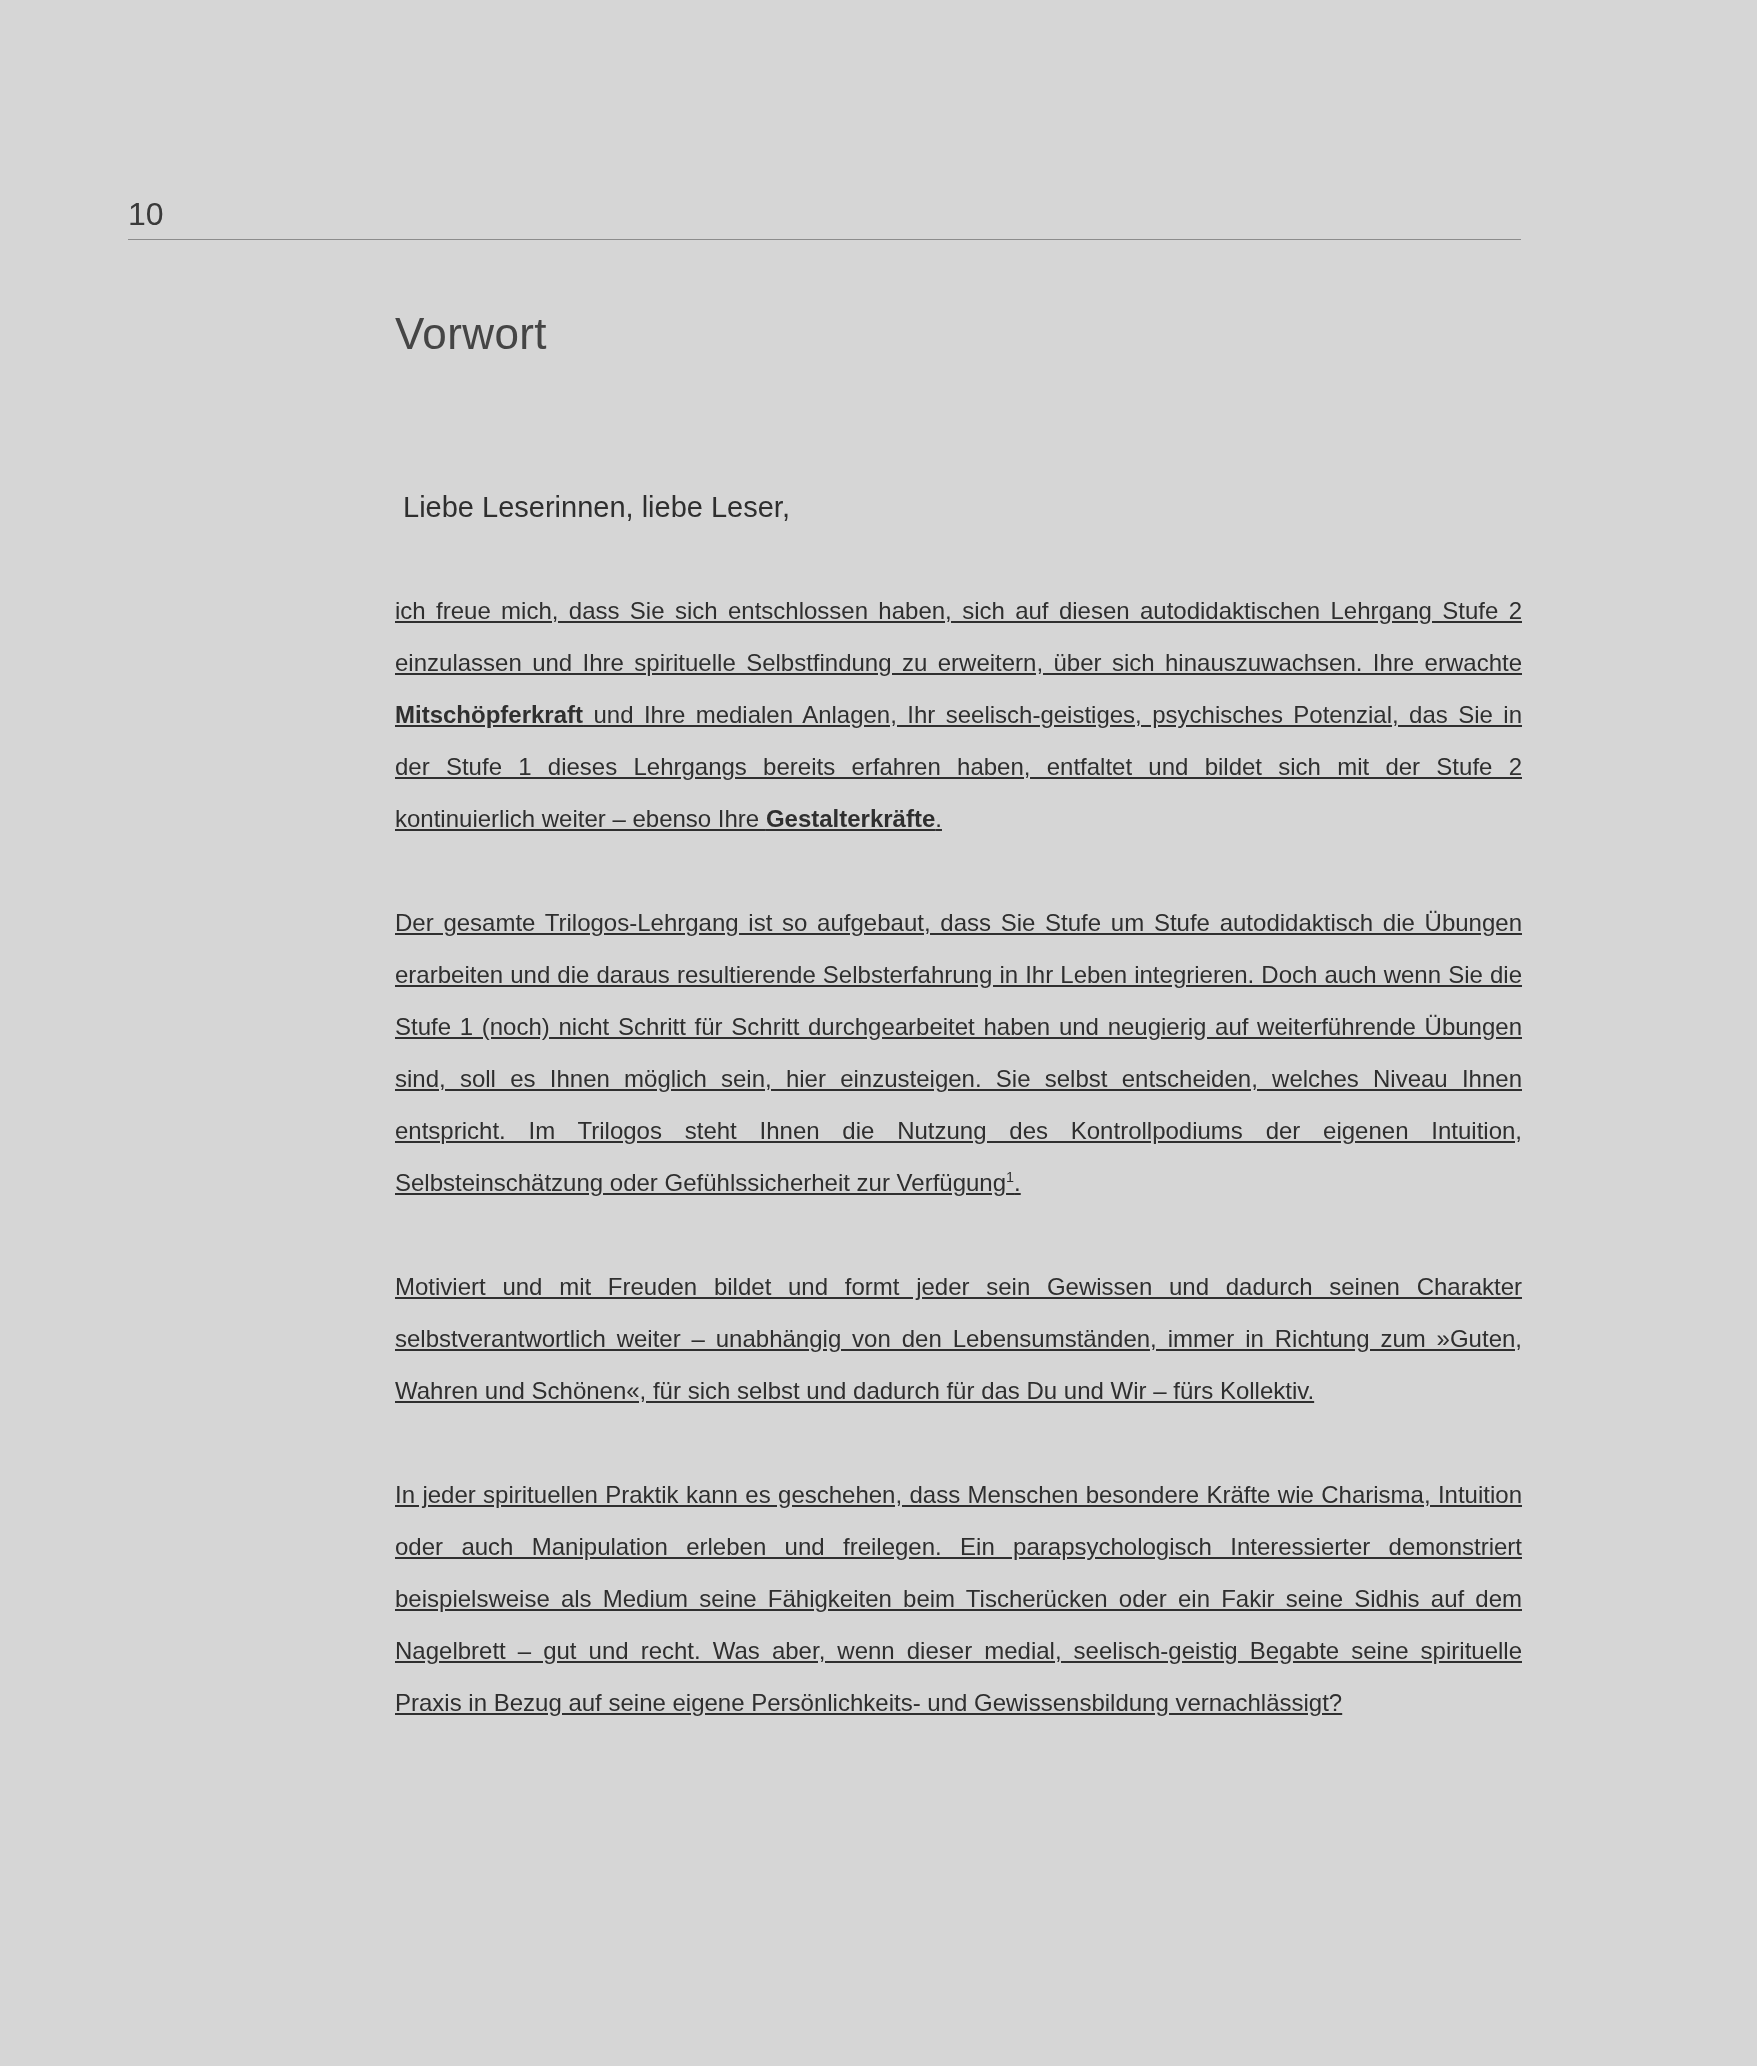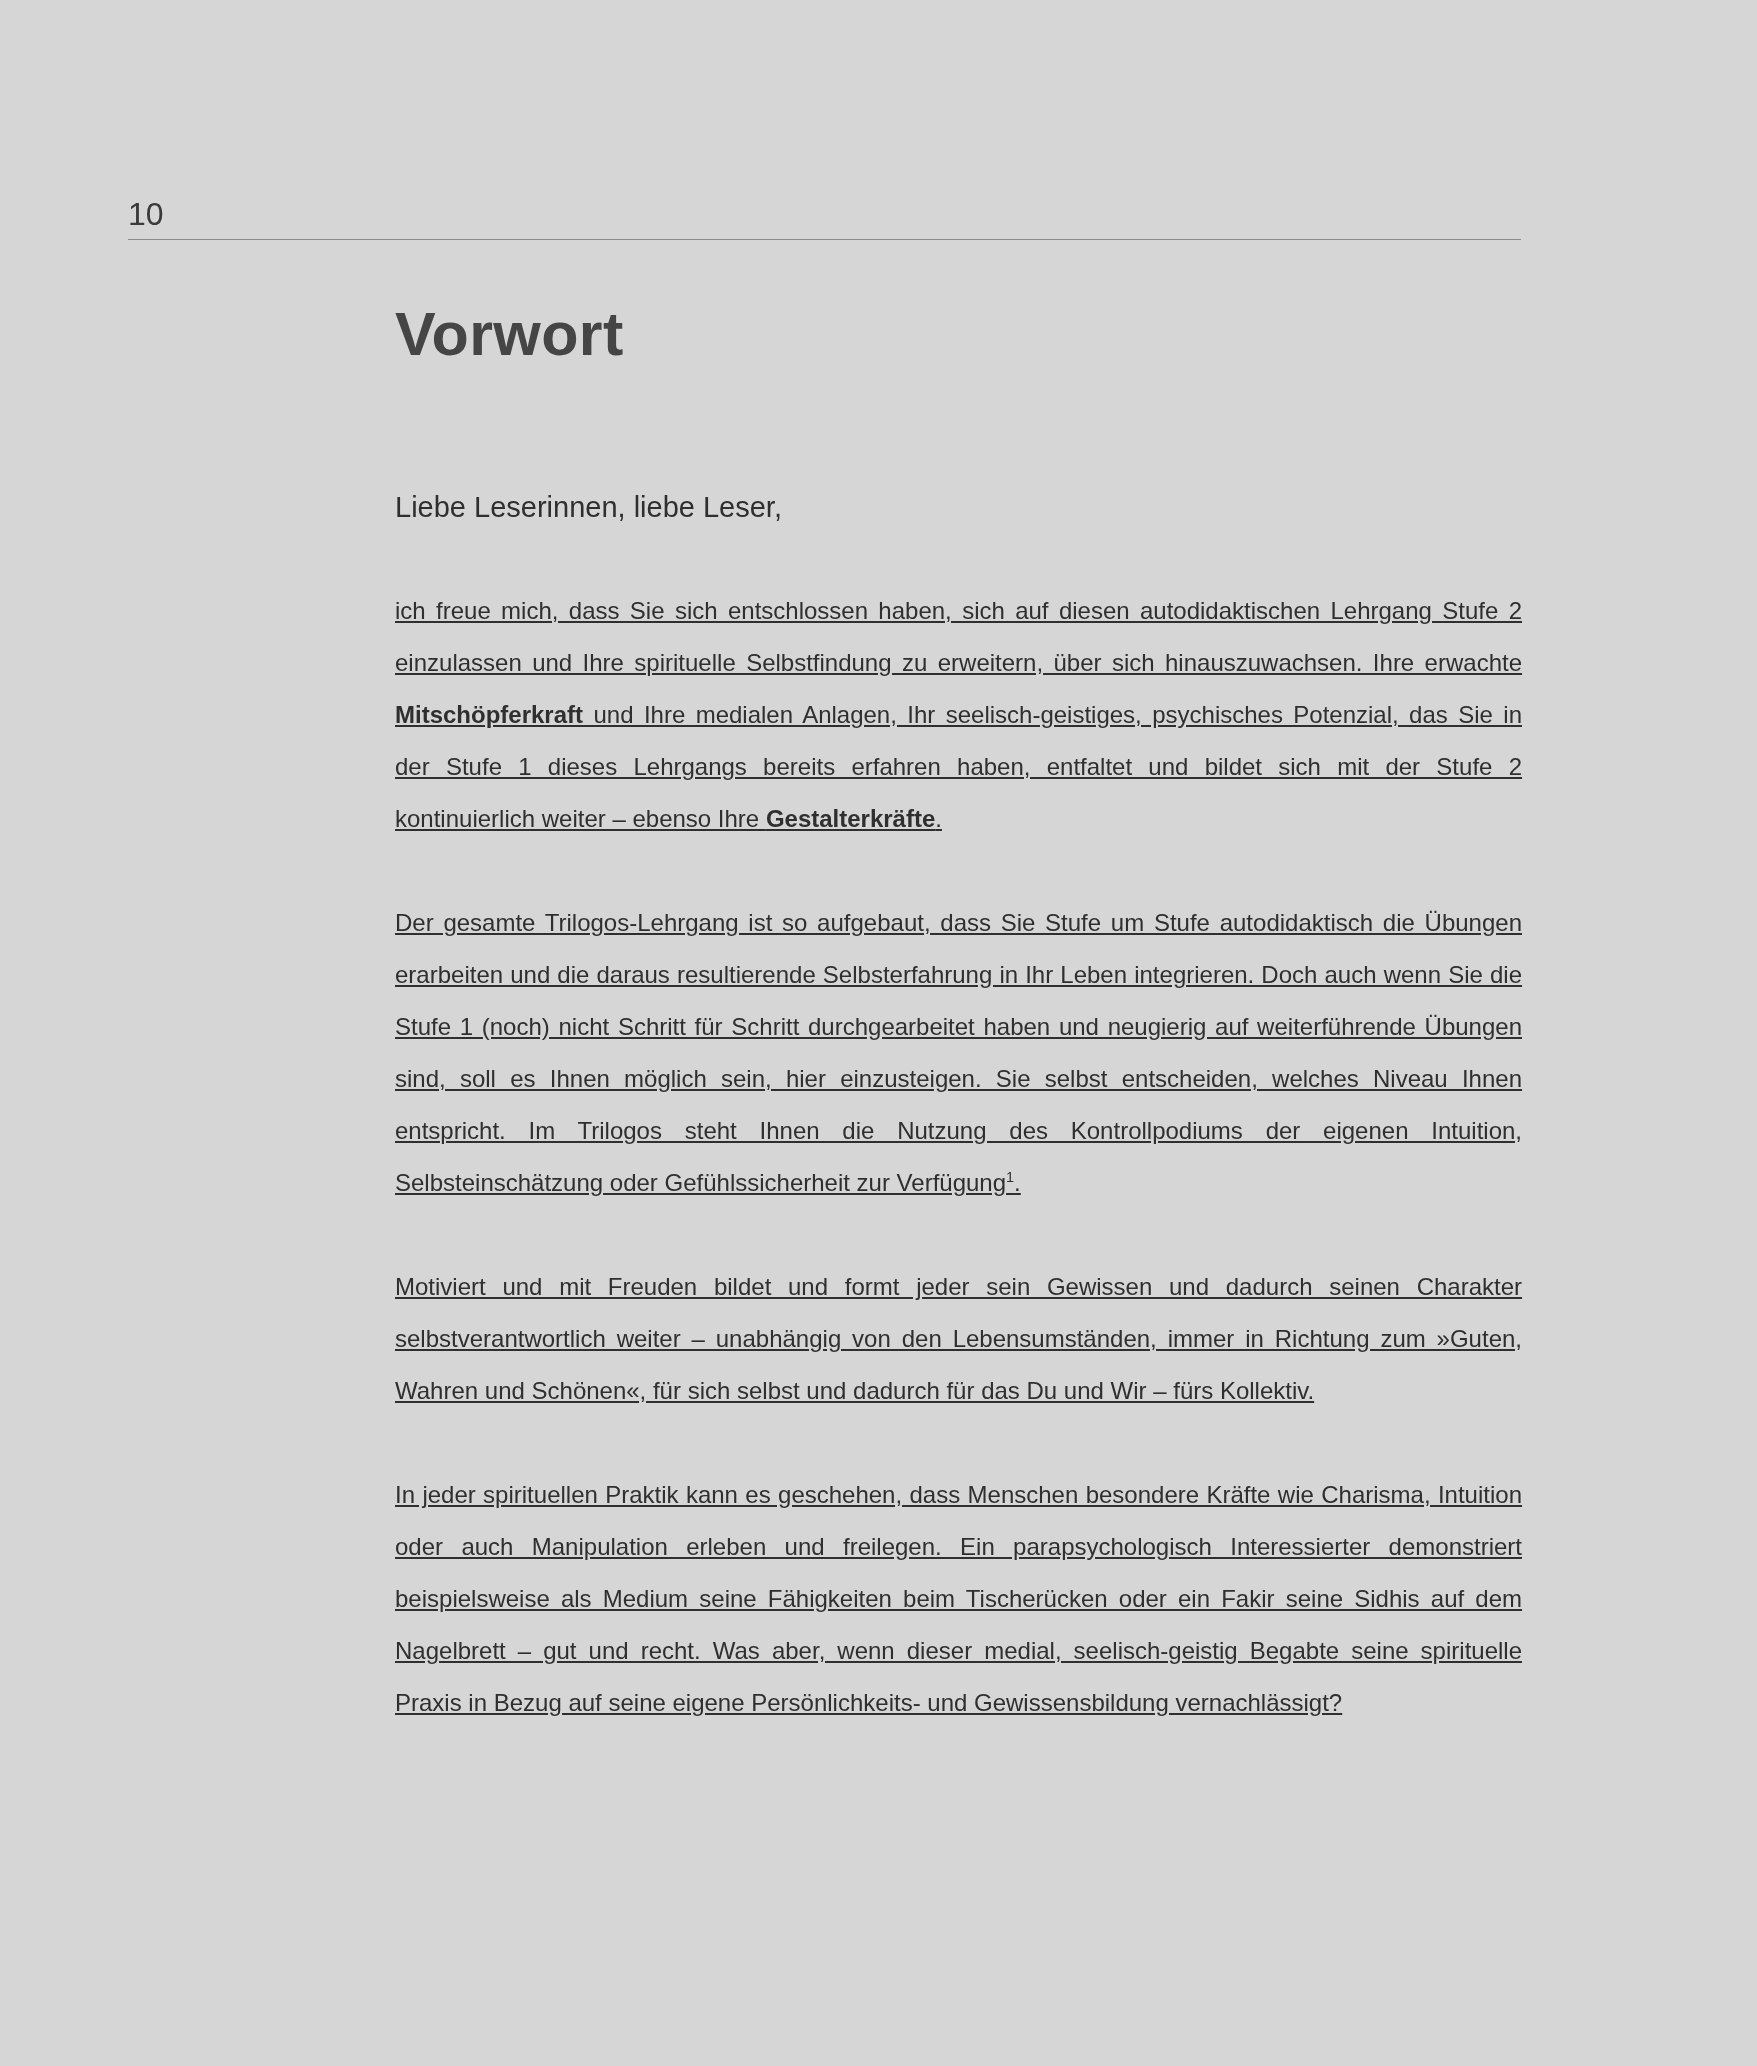--- a/index.html
+++ b/index.html
@@ -42,28 +42,28 @@
     background: #8c8c8c;
   }
   .text-block {
     position: absolute;
     left: 395px;
     top: 301px;
     width: 1127px;
   }
   .page-title {
     margin: 0;
-    font-size: 61px;
+    font-size: 44px;
     line-height: 66px;
-    font-weight: 700;
+    font-weight: 400;
     letter-spacing: 0.4px;
     color: #454545;
   }
   .salutation {
-    margin: 114px 0 0 0;
+    margin: 114px 0 0 8px;
     font-size: 29px;
     line-height: 52px;
   }
   .body-para {
     margin: 52px 0 0 0;
     font-size: 24px;
     line-height: 52px;
     text-align: justify;
     text-justify: inter-word;
     hyphens: auto;

